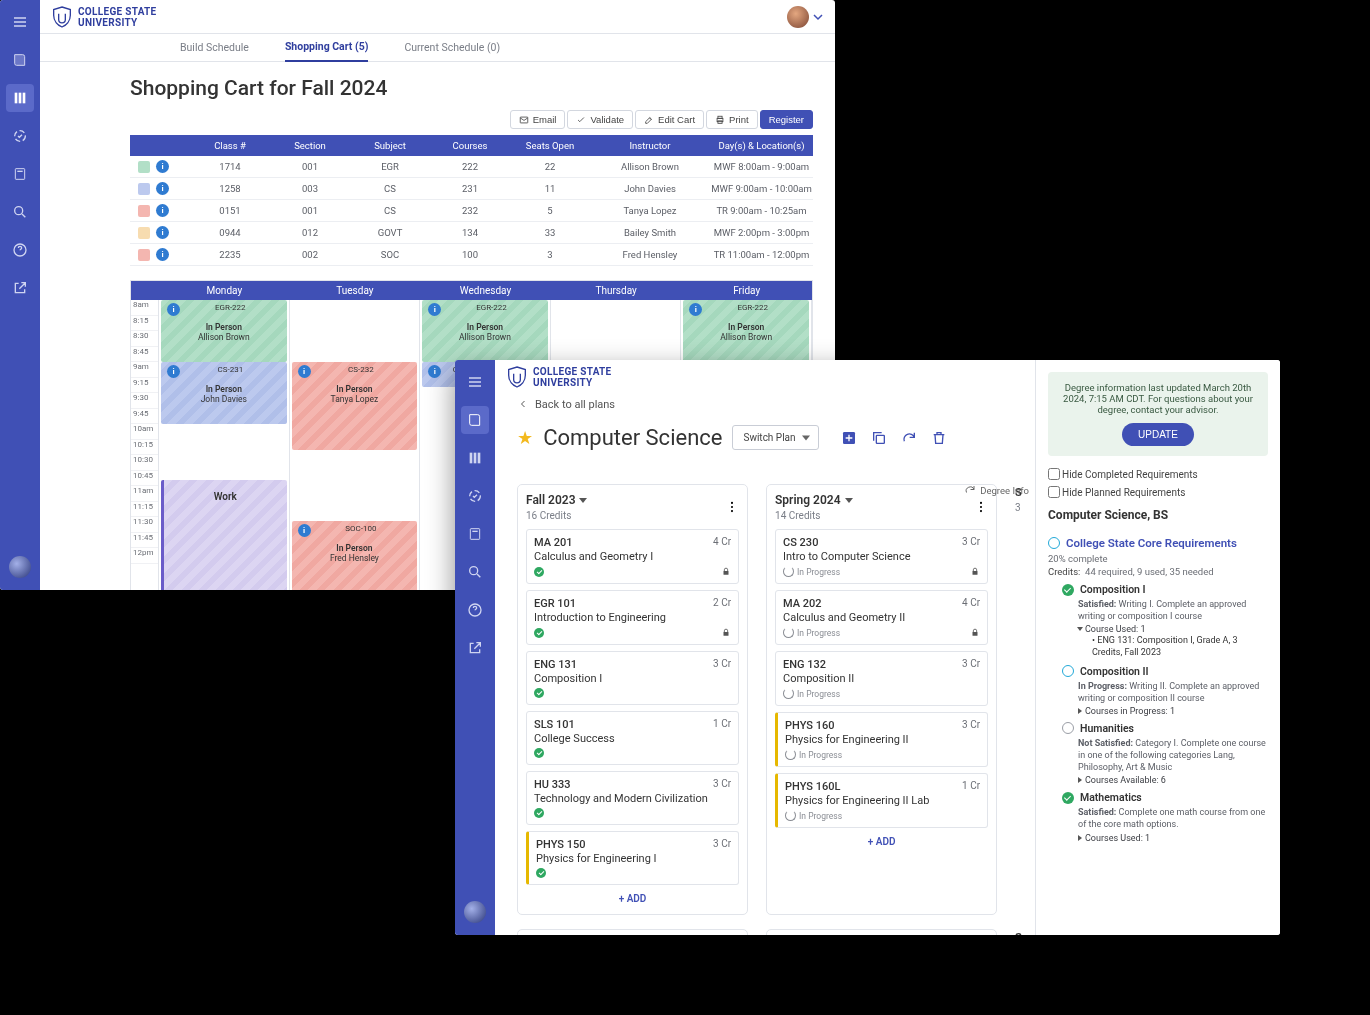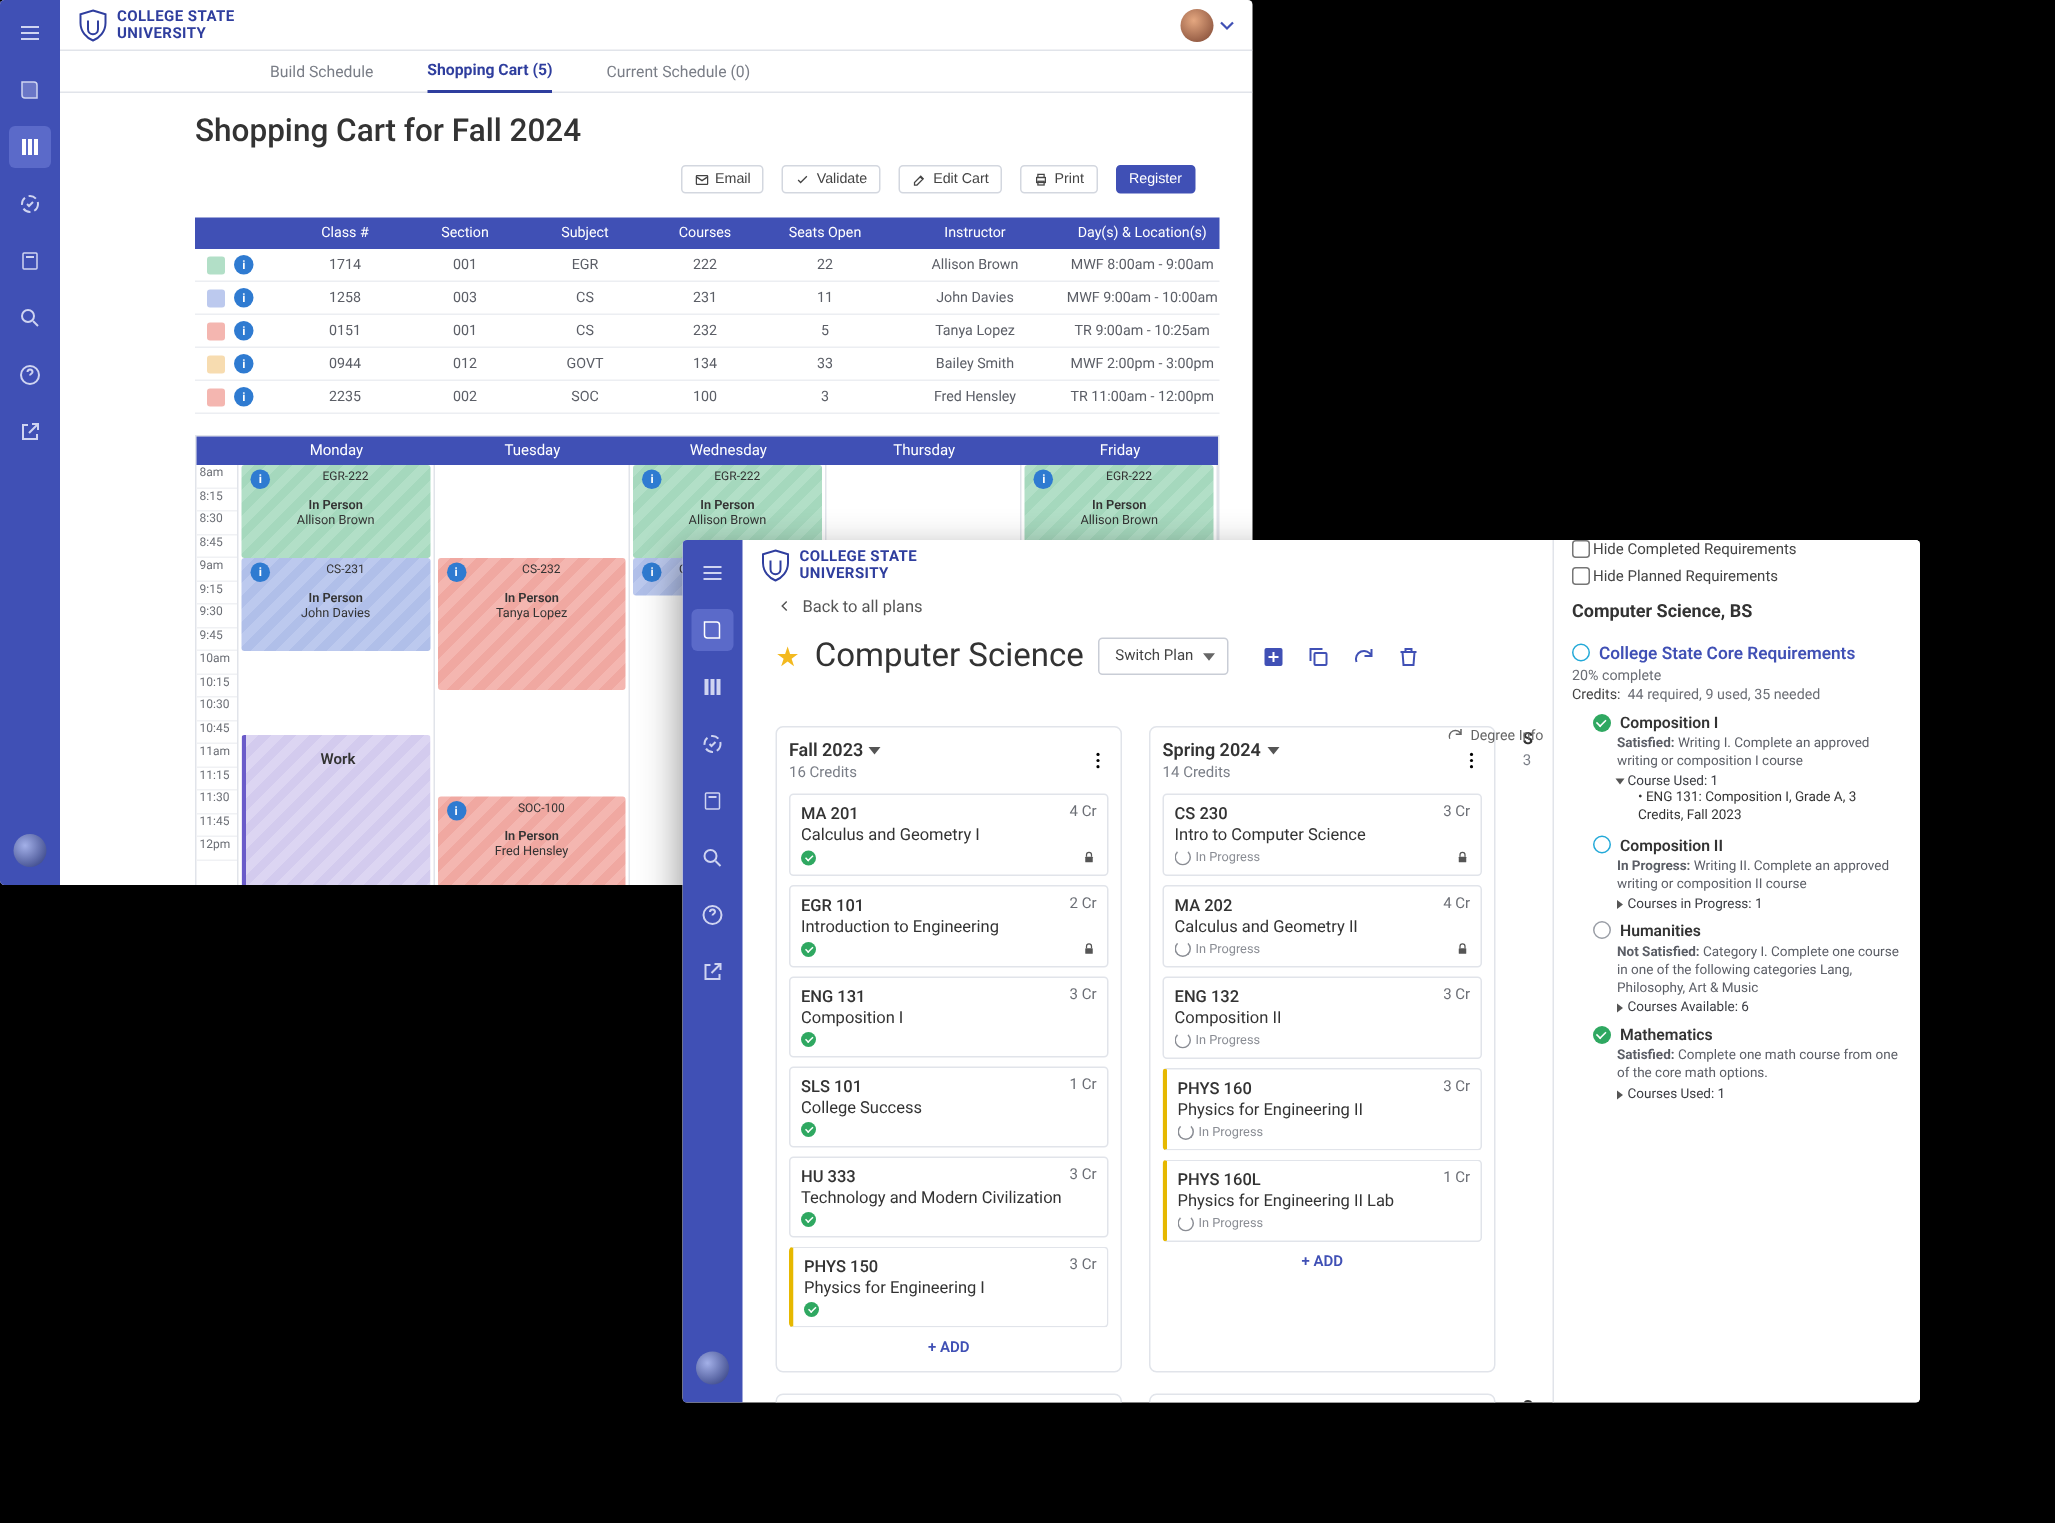--- a/index.html
+++ b/index.html
@@ -22,21 +22,21 @@
 .avatar-wrap { margin-left: auto; display: flex; align-items: center; gap: 4px; }
 .avatar { width: 22px; height: 22px; border-radius: 50%; background: #c78; background: radial-gradient(circle at 40% 35%, #e4a780, #7b4431); }
 .caret { width: 10px; height: 10px; }
 
 .tabs1 { height: 28px; display: flex; border-bottom: 1px solid #e1e4ea; padding-left: 140px; gap: 36px; align-items: center; font-size: 10.5px; color: #7a7e87; }
 .tabs1 .tab { cursor: pointer; height: 28px; display: flex; align-items: center; }
 .tabs1 .tab.active { color: #2f3e9e; font-weight: 700; border-bottom: 2px solid #2f3e9e; }
 
 .page-title1 { font-size: 21px; font-weight: 500; padding: 14px 0 10px 90px; }
 
-.toolbar1 { display: flex; gap: 12px; justify-content: flex-end; padding-right: 38px; margin-bottom: 16px; }
+.toolbar1 { display: flex; gap: 2px; justify-content: flex-end; padding-right: 22px; margin-bottom: 6px; }
 .tbtn { font-size: 9.5px; border: 1px solid #d3d7df; background: #fff; color: #444; padding: 3px 8px; border-radius: 3px; display: inline-flex; align-items: center; gap: 4px; cursor: pointer; }
 .tbtn.primary { background: #4050b5; color: #fff; border-color: #4050b5; }
 .tbtn svg { width: 10px; height: 10px; }
 
 .cart-table { margin: 0 22px 0 90px; }
 .cart-head { background: #4050b5; color: #fff; font-size: 9.5px; display: grid; grid-template-columns: 60px 80px 80px 80px 80px 80px 120px 1fr; padding: 5px 0; text-align: center; }
 .cart-row { display: grid; grid-template-columns: 60px 80px 80px 80px 80px 80px 120px 1fr; font-size: 9.5px; border-bottom: 1px solid #eceef2; padding: 4px 0; text-align: center; color: #5b5e66; align-items: center; }
 .cart-row .swatch { width: 12px; height: 12px; border-radius: 2px; margin-left: 8px; }
 .cart-row .flag { display: flex; align-items: center; gap: 6px; }
 .info-i { width: 13px; height: 13px; border-radius: 50%; background: #2f7bd1; color: #fff; display: inline-flex; align-items: center; justify-content: center; font-size: 8px; font-weight: 700; }
@@ -733,20 +733,24 @@
       <div class="term partial">
         
         
       </div>
       <div style="width:20px;padding-top:2px;font-size:11px;color:#333"><b>S</b></div>
     </div>
   </div>
 
   <div class="drawer">
 
+    <div class="notice">
+      <div>Degree information last updated March 20th 2024, 7:15 AM CDT. For questions about your degree, contact your advisor.</div>
+      <button class="upd">UPDATE</button>
+    </div>
 
     <div class="checks">
       <label>
           <input type="checkbox" style="">
           <span>Hide Completed Requirements</span>
         </label>
       <label>
           <input type="checkbox" style="">
           <span>Hide Planned Requirements</span>
         </label>

